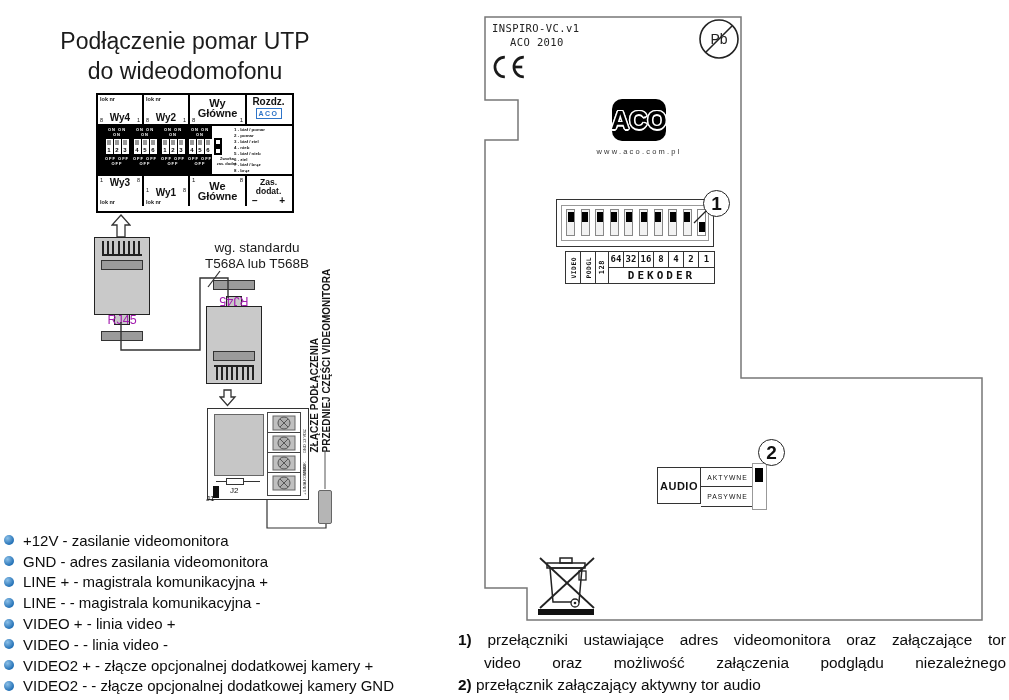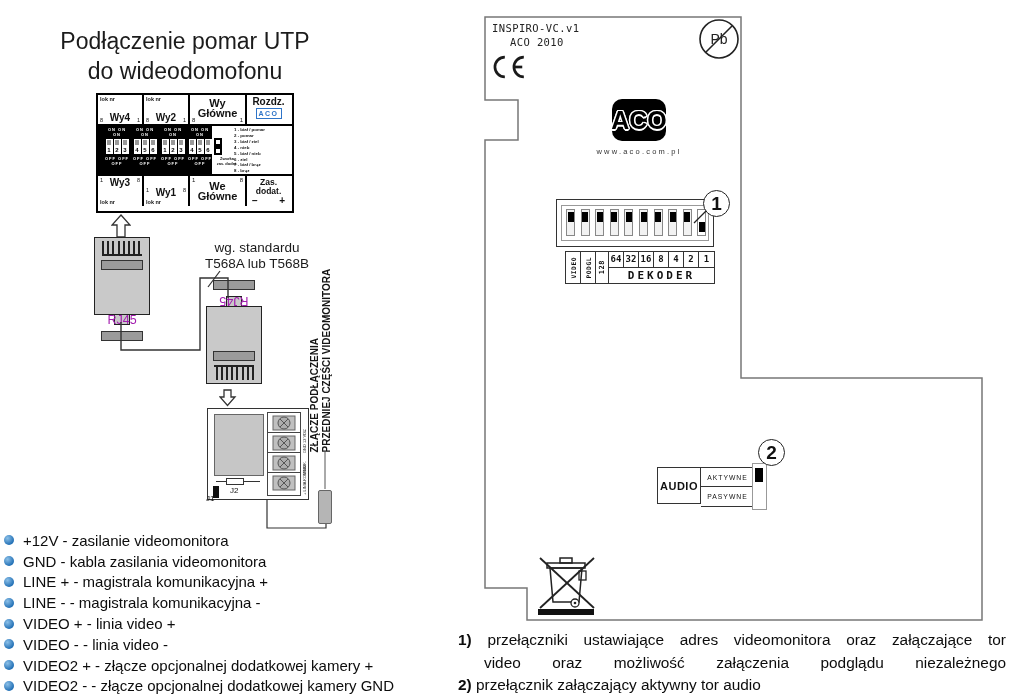--- a/index.html
+++ b/index.html
@@ -368,21 +368,21 @@
   </div>
   <div class="abs conngray"></div>
 
   <div class="abs legend">
     <div class="litem">
         <span class="bullet"></span>
         <span>+12V - zasilanie videomonitora</span>
       </div>
     <div class="litem">
         <span class="bullet"></span>
-        <span>GND - kabla zasilania videomonitora</span>
+        <span>GND - adres zasilania videomonitora</span>
       </div>
     <div class="litem">
         <span class="bullet"></span>
         <span>LINE + - magistrala komunikacyjna +</span>
       </div>
     <div class="litem">
         <span class="bullet"></span>
         <span>LINE - - magistrala komunikacyjna -</span>
       </div>
     <div class="litem">

